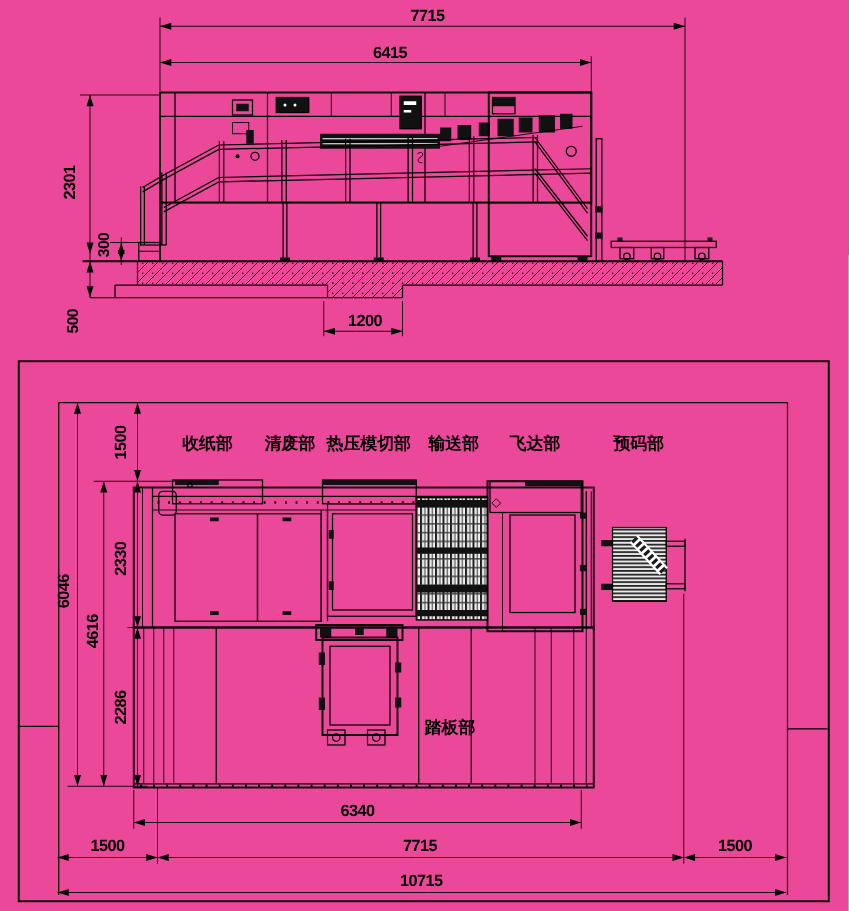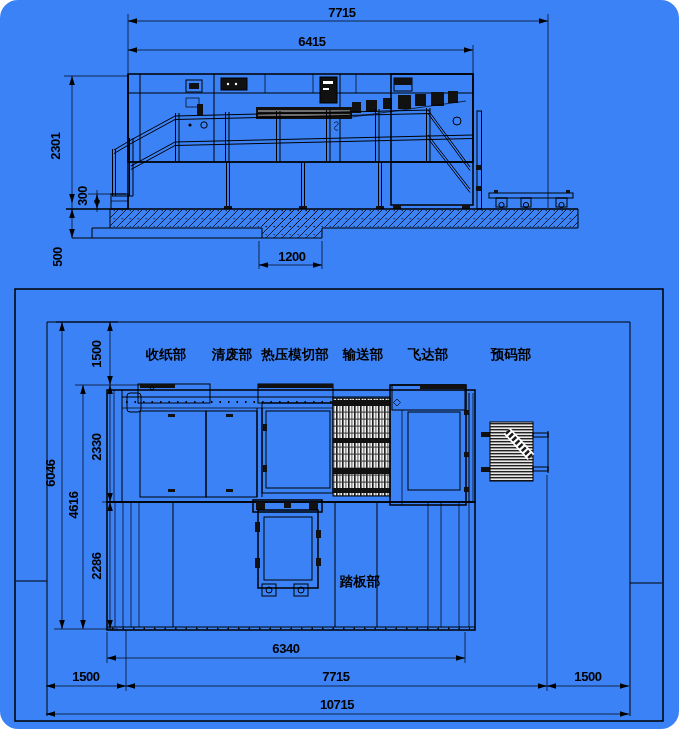--- a/index.html
+++ b/index.html
@@ -1,16 +1,16 @@
 <!DOCTYPE html>
 <html><head>
 <meta charset="utf-8">
 <style>
   html,body{margin:0;padding:0;background:#ffffff;}
-  .canvas{position:relative;width:679px;height:729px;background:#3b82f6;overflow:hidden;border-radius:18px;}
+  .canvas{position:relative;width:679px;height:729px;background:#ec4899;overflow:hidden;}
   svg{display:block;}
   .dim{font-family:"Liberation Sans",sans-serif;font-weight:bold;font-size:13px;letter-spacing:-0.4px;fill:#000;}
   .dim-sm{font-family:"Liberation Sans",sans-serif;font-weight:bold;font-size:12.5px;letter-spacing:-0.4px;fill:#000;}
   .cjk{font-family:"Liberation Sans",sans-serif;font-weight:bold;font-size:13.5px;fill:#000;}
   .ln{stroke:#000;stroke-width:1;fill:none;}
   .ln2{stroke:#000;stroke-width:1.5;fill:none;}
   .thin{stroke:#000;stroke-width:0.7;fill:none;}
   .blk{fill:#111;stroke:none;}
 </style>
 </head>

